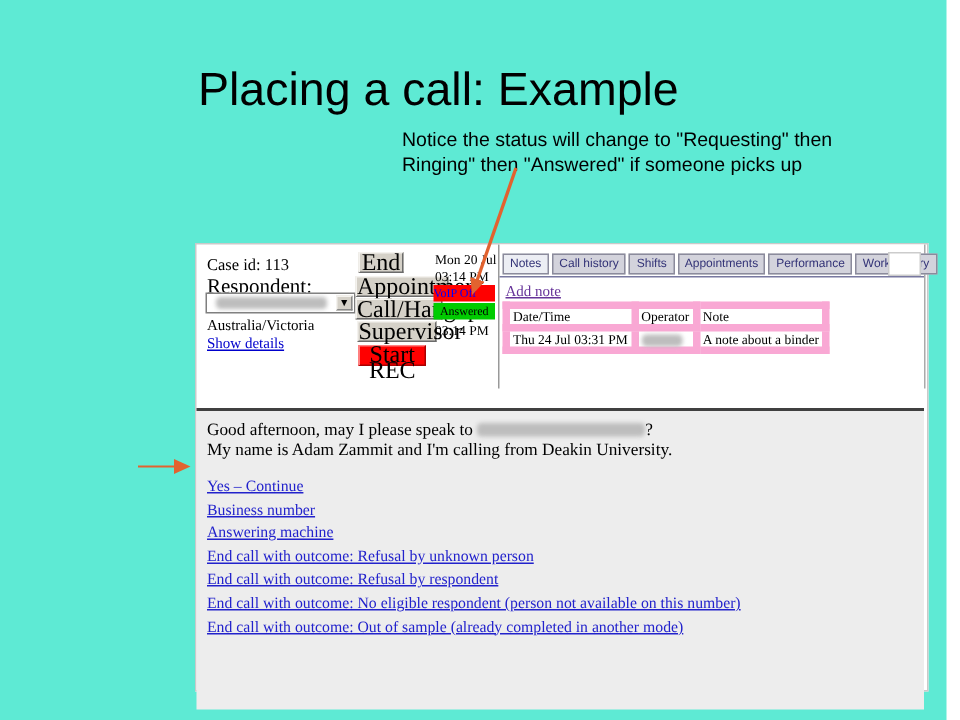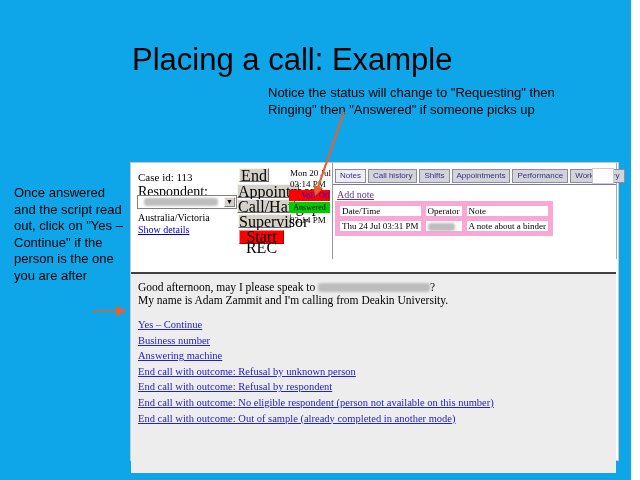--- a/index.html
+++ b/index.html
@@ -1,16 +1,16 @@
 <!DOCTYPE html>
 <html><head>
 <meta charset="utf-8">
 <style>
   html,body{margin:0;padding:0;background:#fff;}
-  #slide{position:relative;width:631px;height:480px;background:#0ea5e9;overflow:hidden;
+  #slide{position:relative;width:631px;height:480px;background:#5eead4;overflow:hidden;
          font-family:"Liberation Sans",sans-serif;}
 
   
   .title{position:absolute;left:132px;top:42px;font-size:31px;color:#000;white-space:nowrap;}
   .ann-top{position:absolute;left:268px;top:84px;width:340px;font-size:13px;line-height:17px;color:#000;}
   .ann-left{position:absolute;left:14px;top:185px;width:116px;font-size:13px;line-height:16.5px;color:#000;}
   #arrows{position:absolute;left:0;top:0;width:640px;height:480px;pointer-events:none;z-index:30;}
 
   
   .shot{position:absolute;left:130px;top:162px;width:487px;height:297px;background:#fff;
@@ -35,21 +35,21 @@
   .btn-appointment{left:106px;top:21px;width:62px;height:14px;}
   .btn-callhangup{left:106px;top:36px;width:58px;height:14px;}
   .btn-supervisor{left:107px;top:51px;width:53px;height:14px;}
   .btn-startrec{left:108px;top:67px;width:45px;height:14px;background:#ff0000;border-color:#aa0000;
                 border-top-color:#ff8080;border-left-color:#ff8080;}
 
   .st{position:absolute;font-size:9px;color:#000;white-space:nowrap;}
   .st-date{left:159px;top:5px;}
   .st-t1{left:159px;top:16px;}
   .st-voip{left:158px;top:27px;width:41px;height:11px;background:#ff0000;color:#0000ff;
-           font-size:8px;line-height:11px;text-align:right;}
+           font-size:8px;line-height:11px;text-align:left;}
   .st-state{left:158px;top:39px;width:41px;height:11px;background:#00cc00;color:#000;
            font-size:8px;line-height:11px;text-align:center;}
   .st-t2{left:159px;top:52px;}
 
   .tabs-panel{position:absolute;left:201px;top:0;width:285px;height:96px;
               border-left:1px solid #999;border-right:1px solid #aaa;background:#fff;}
   .tabstrip{position:absolute;left:2px;top:6px;height:15px;white-space:nowrap;
             border-bottom:0;}
   .tab{display:inline-block;height:14px;padding:0 4px;margin-right:2px;background:#d3d3dc;
        border:1px solid #8b8b9c;font-family:"Liberation Sans",sans-serif;font-size:8px;
@@ -79,21 +79,20 @@
 </head>
 <body>
 
 <div id="slide">
 
   <div class="title">Placing a call: Example</div>
 
   <div class="ann-top"><span>Notice the status will change to "Requesting" then</span><br>
       <span>Ringing" then "Answered" if someone picks up</span></div>
 
-  <div class="ann-left">Once answered and the script read out, click on "Yes – Continue" if the person is the one you are after</div>
 
   <div class="shot">
 
     <div class="caseid">Case id: 113</div>
     <div class="resp-label">Respondent:</div>
     <div class="dropdown">
       <span class="smudge smudge-resp"></span>
       <span class="dd-btn">▼</span>
     </div>
     <div class="location">Australia/Victoria</div>

